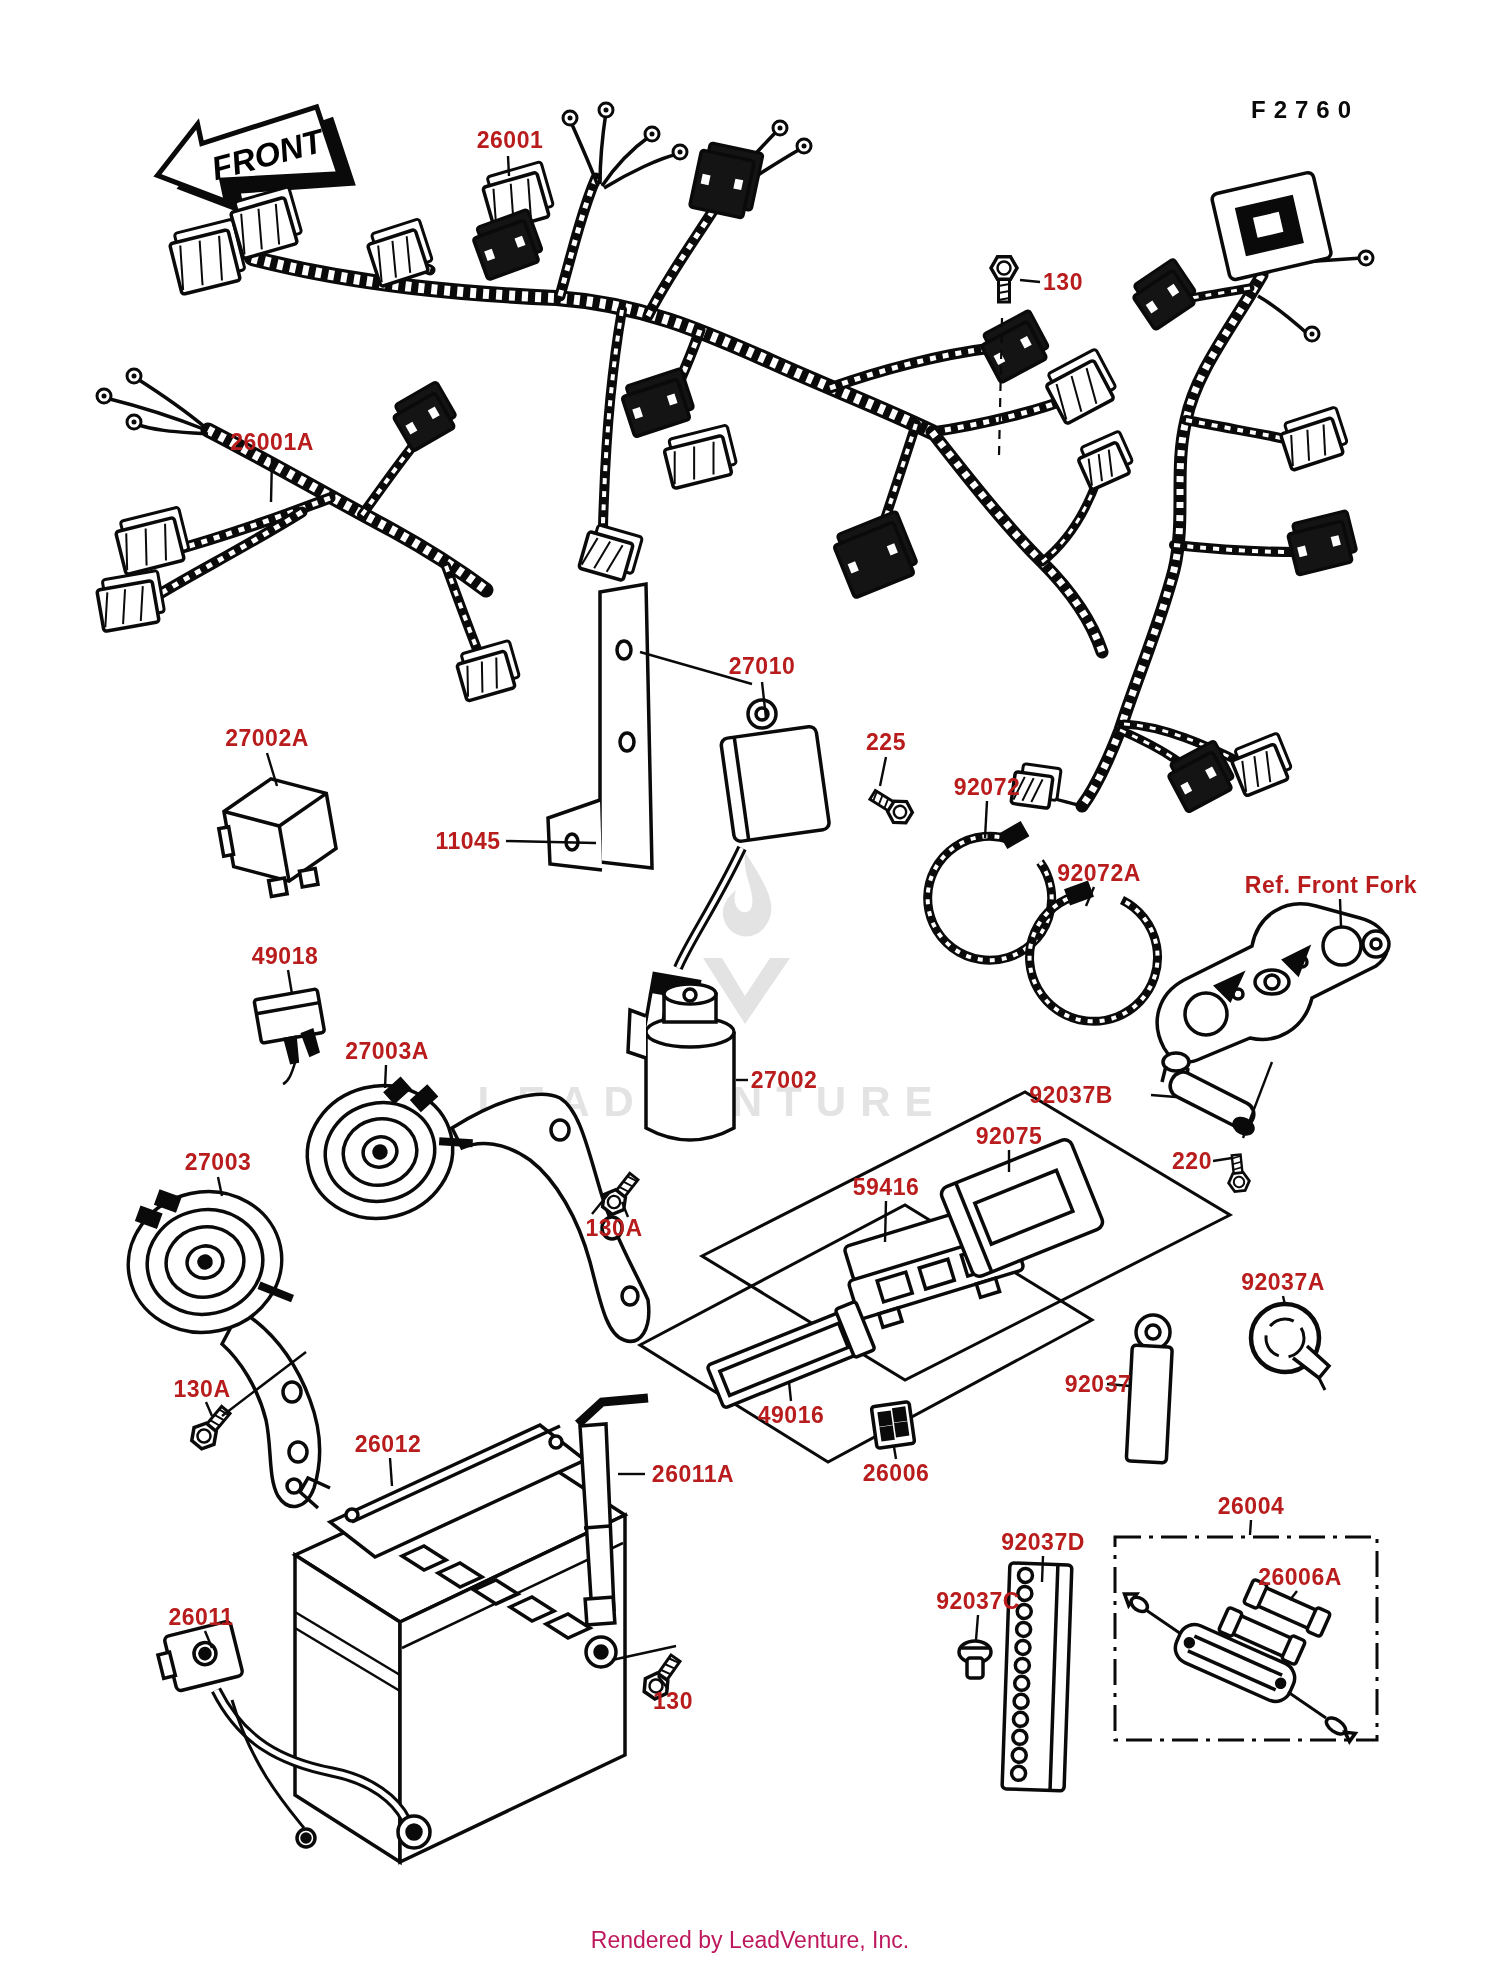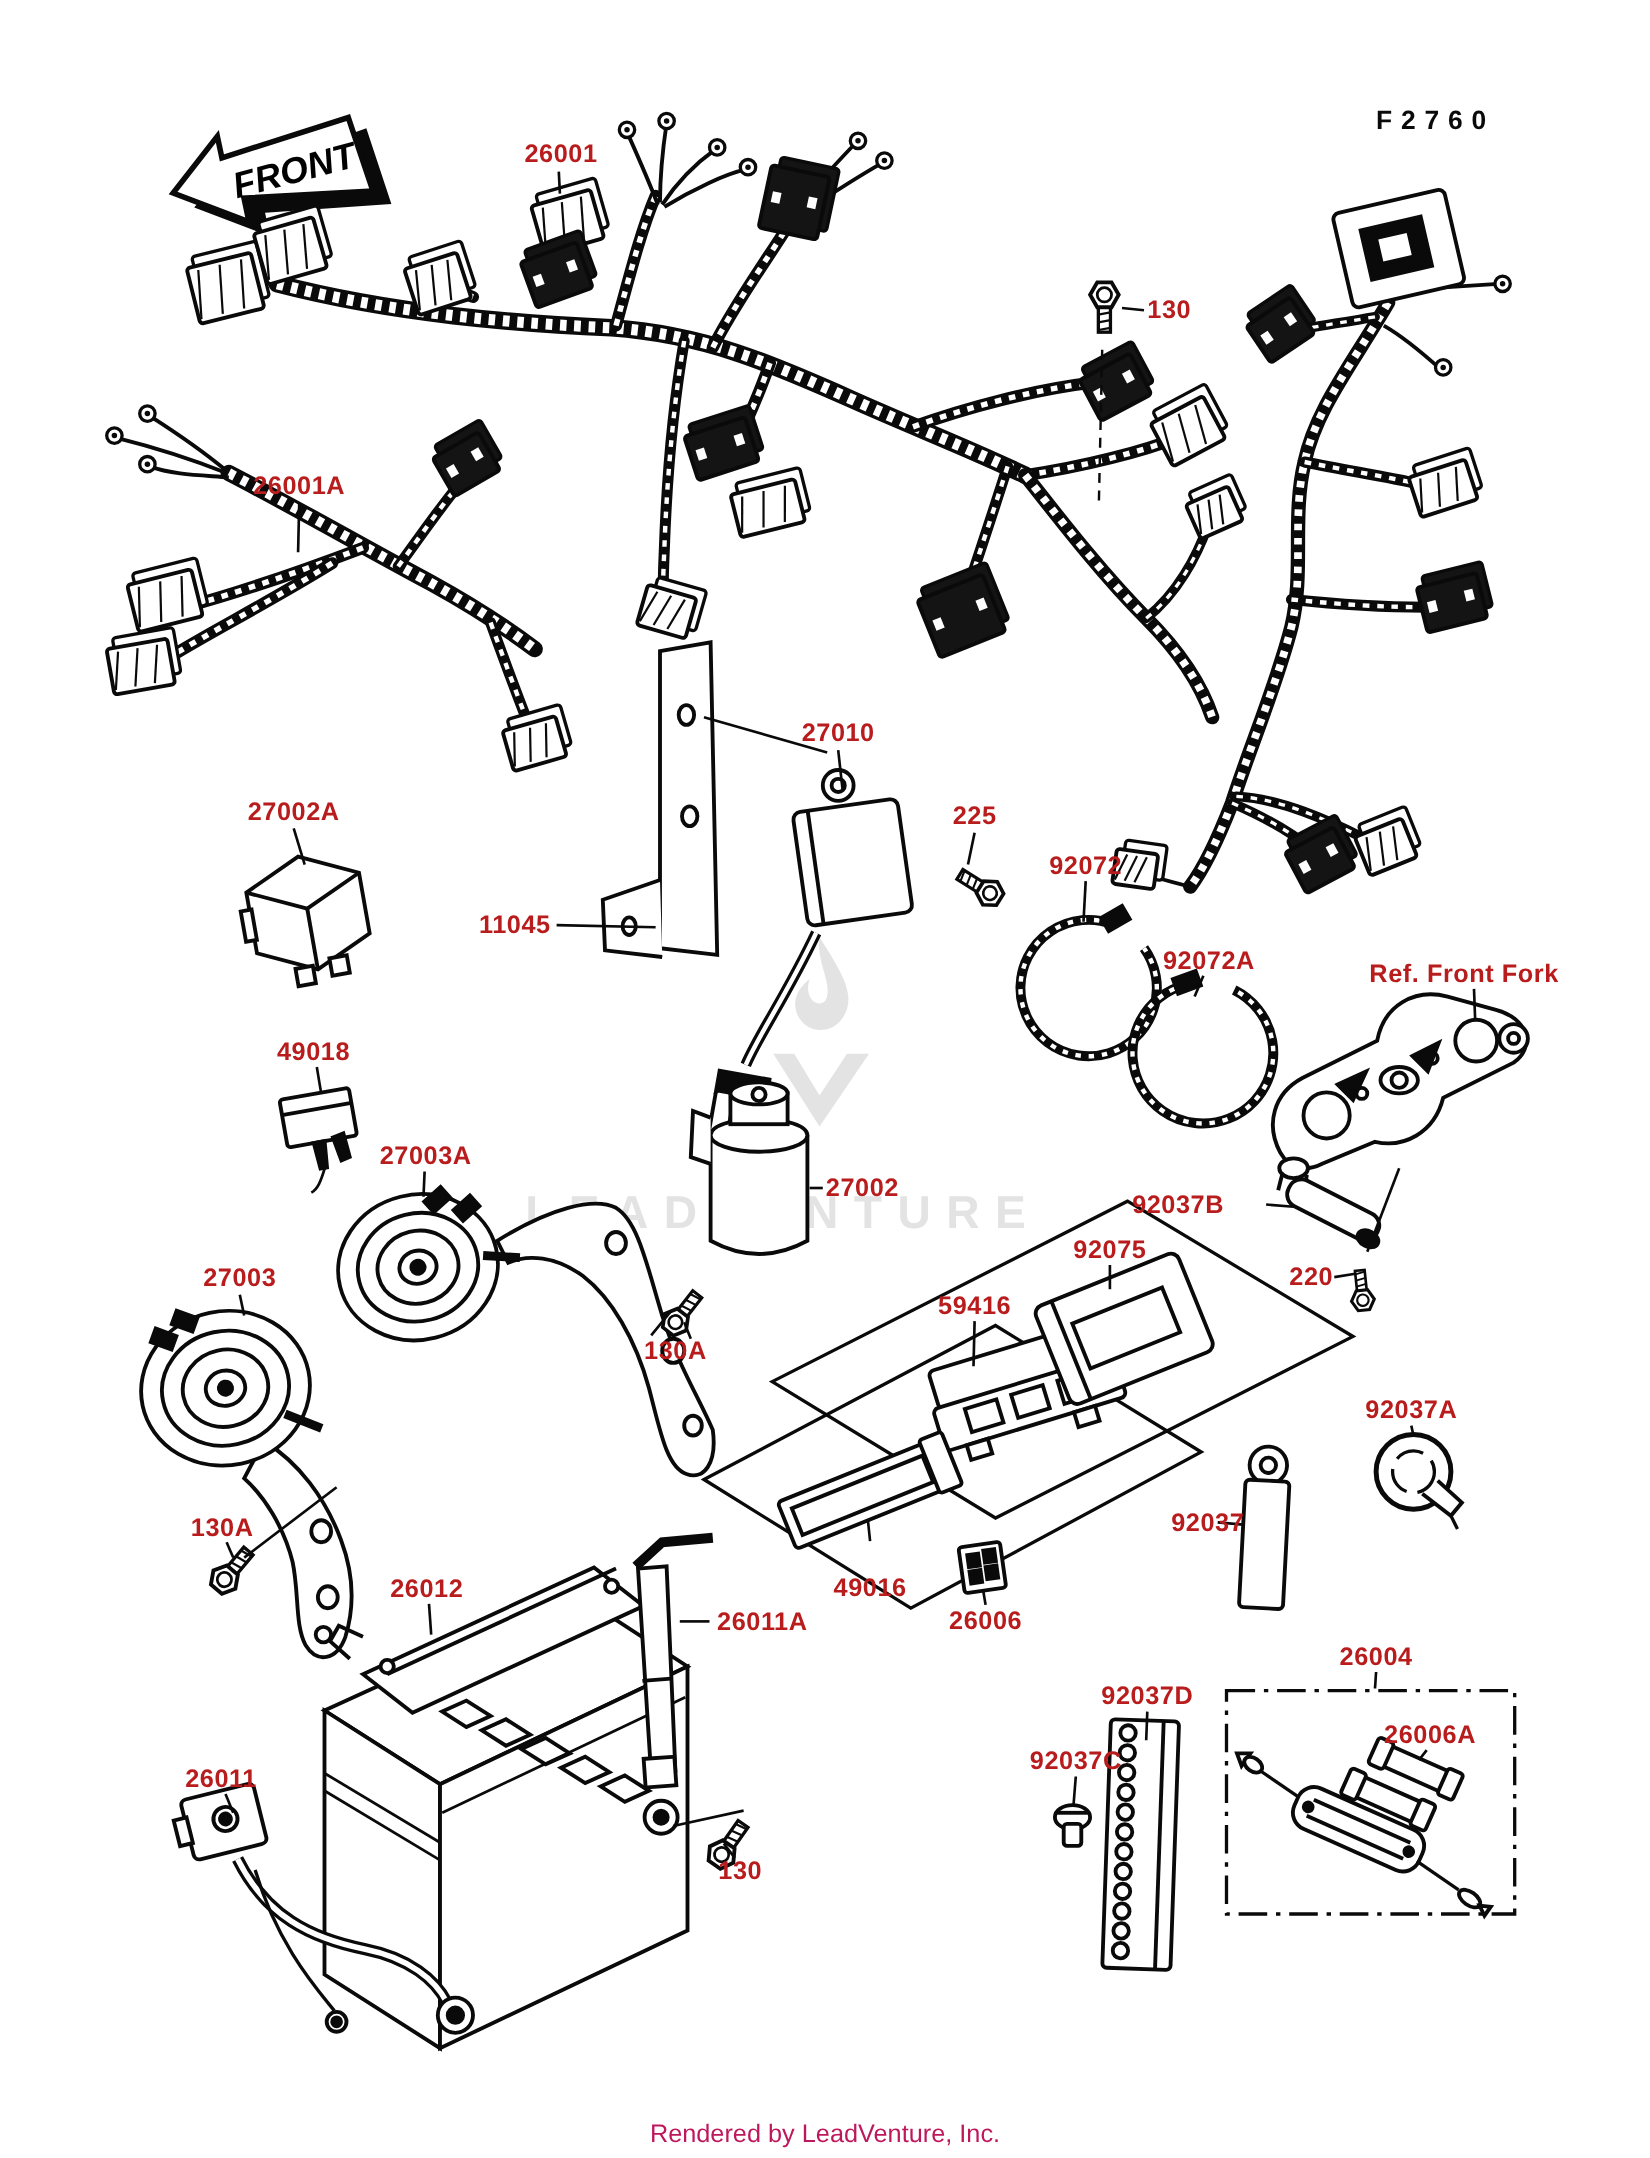--- a/index.html
+++ b/index.html
@@ -673,21 +673,21 @@
     <div class="part-label" style="left: 387px; top: 1051px;">27003A</div>
     <div class="part-label" style="left: 784px; top: 1080px;">27002</div>
     <div class="part-label" style="left: 1071px; top: 1095px;">92037B</div>
     <div class="part-label" style="left: 1009px; top: 1136px;">92075</div>
     <div class="part-label" style="left: 1192px; top: 1161px;">220</div>
     <div class="part-label" style="left: 218px; top: 1162px;">27003</div>
     <div class="part-label" style="left: 886px; top: 1187px;">59416</div>
     <div class="part-label" style="left: 614px; top: 1228px;">130A</div>
     <div class="part-label" style="left: 1283px; top: 1282px;">92037A</div>
     <div class="part-label" style="left: 1070px; top: 1384px; margin-left: 28px;">92037</div>
-    <div class="part-label" style="left: 791px; top: 1415px; margin-top: 28px;">49016</div>
+    <div class="part-label" style="left: 791px; top: 1415px;">49016</div>
     <div class="part-label" style="left: 896px; top: 1473px;">26006</div>
     <div class="part-label" style="left: 202px; top: 1389px;">130A</div>
     <div class="part-label" style="left: 388px; top: 1444px; text-align: center;">26012</div>
     <div class="part-label" style="left: 693px; top: 1474px;">26011A</div>
     <div class="part-label" style="left: 201px; top: 1617px;">26011</div>
     <div class="part-label" style="left: 673px; top: 1701px;">130</div>
     <div class="part-label" style="left: 1043px; top: 1542px;">92037D</div>
     <div class="part-label" style="left: 978px; top: 1601px;">92037C</div>
     <div class="part-label" style="left: 1251px; top: 1506px;">26004</div>
     <div class="part-label" style="left: 1300px; top: 1577px;">26006A</div>

